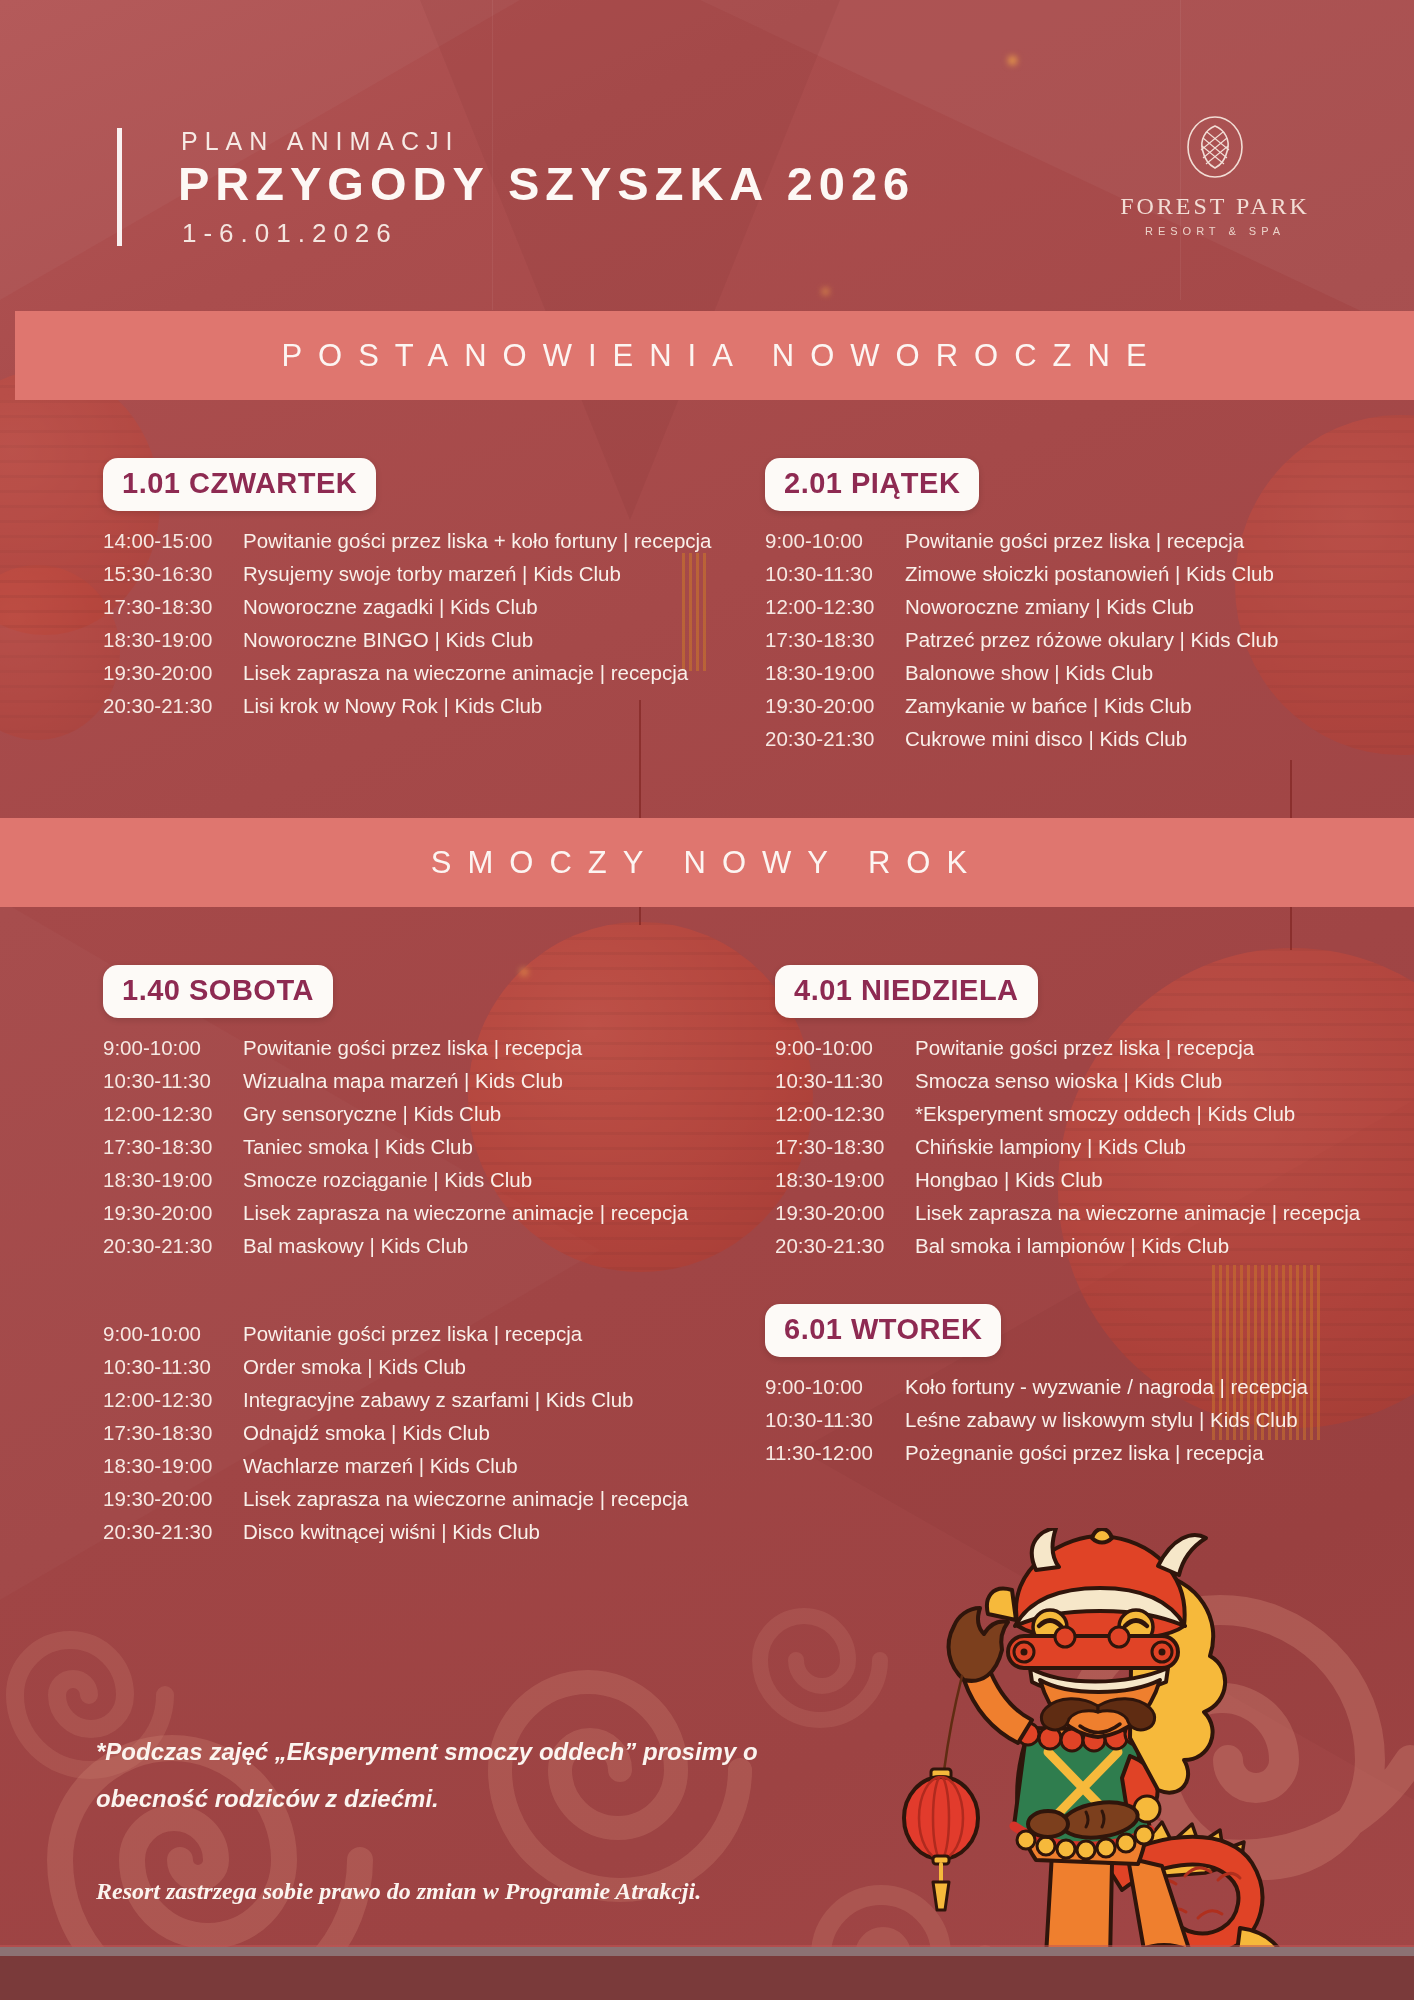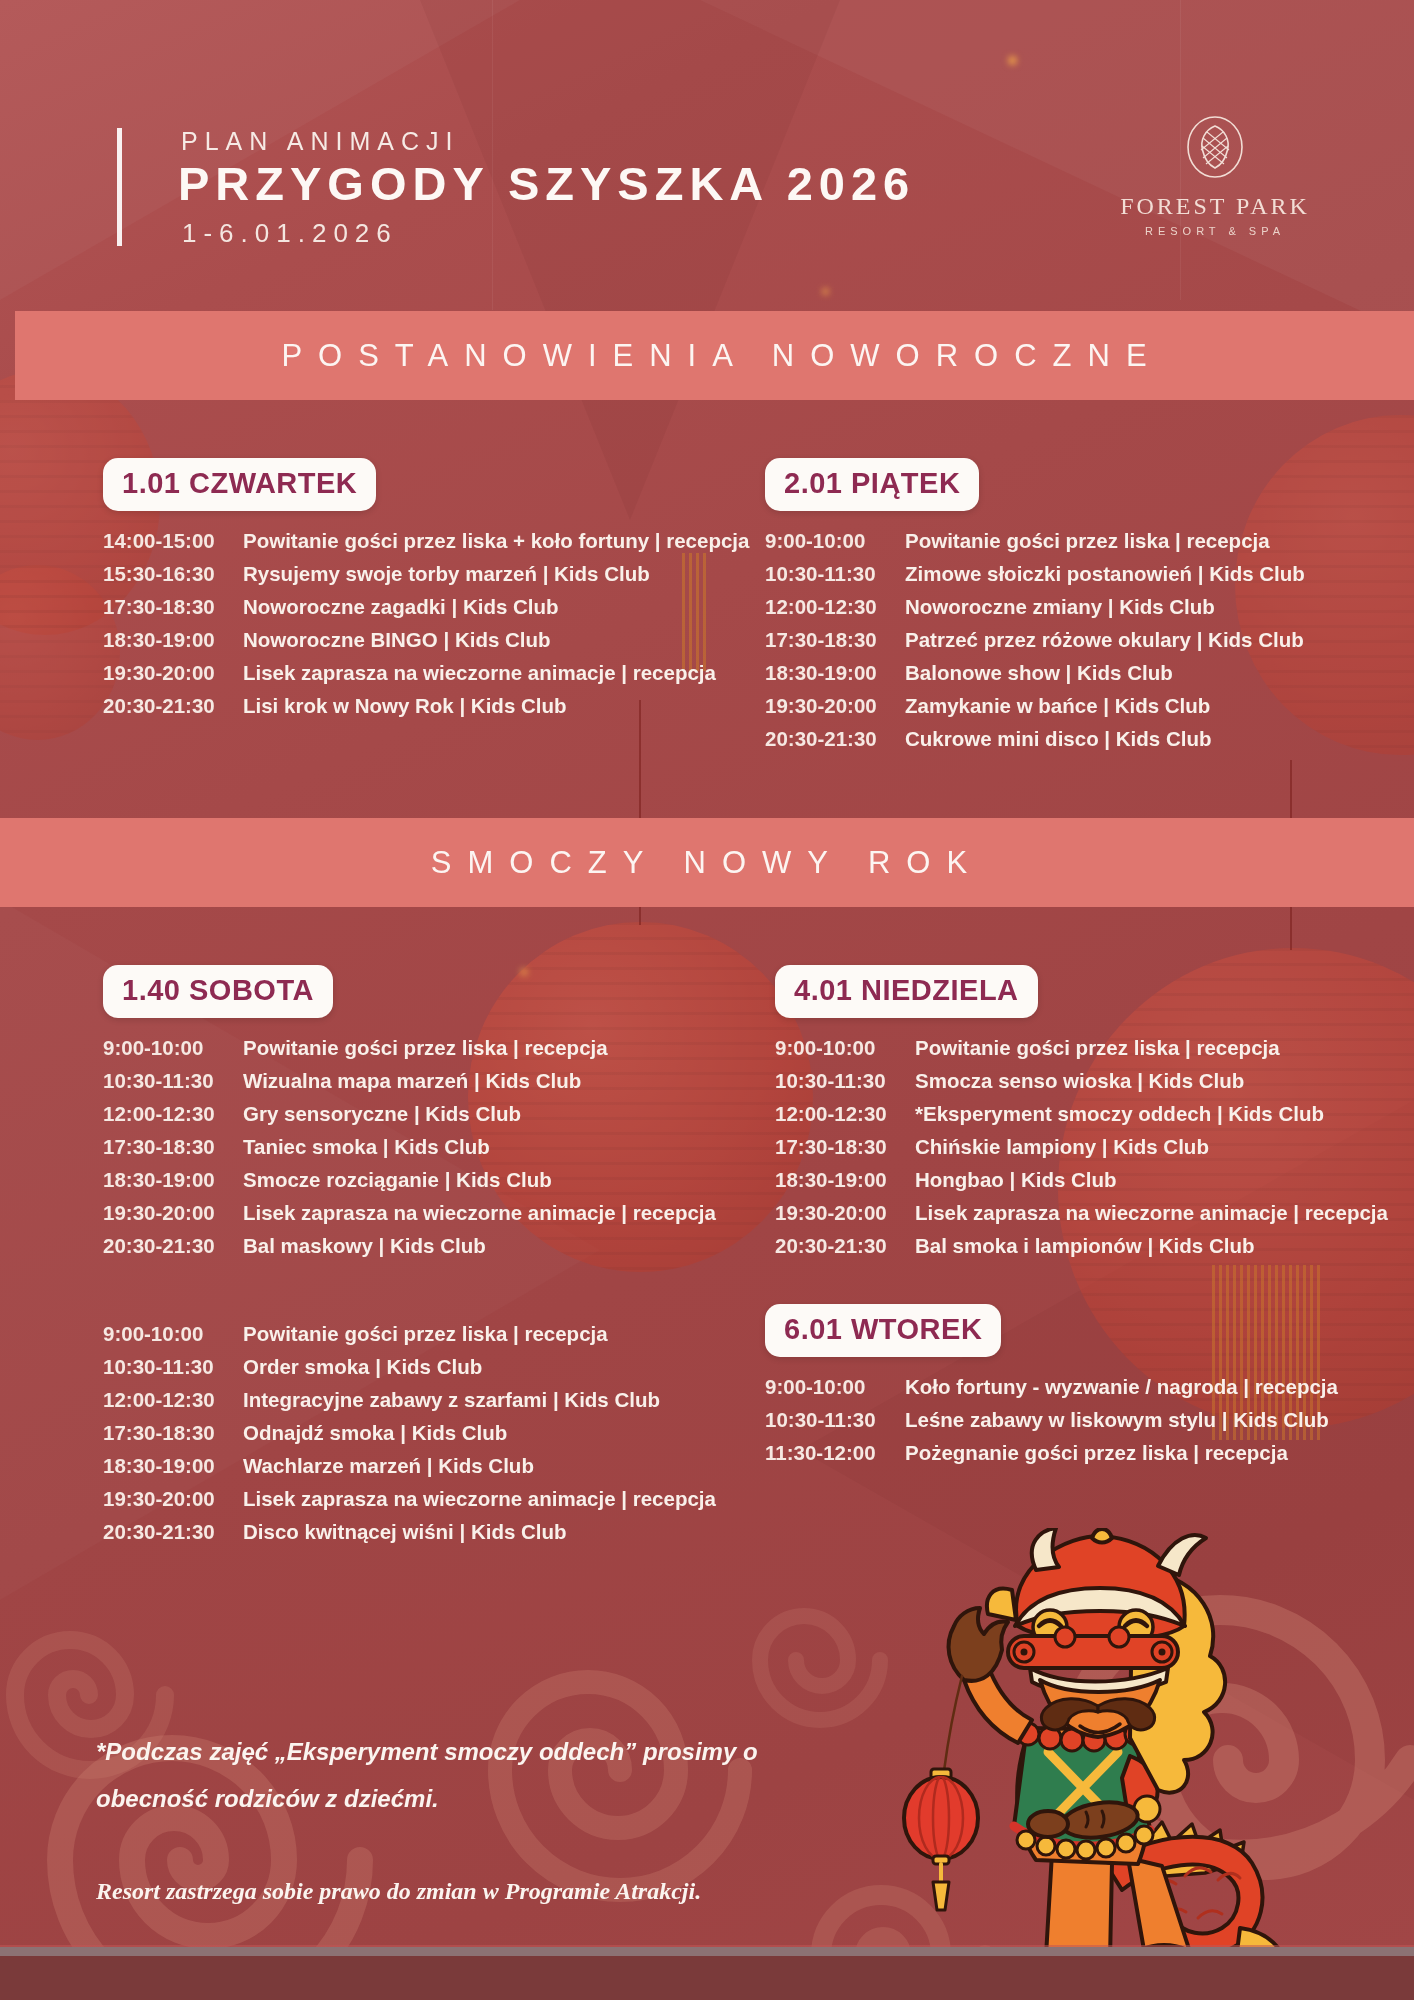--- a/index.html
+++ b/index.html
@@ -36,21 +36,21 @@
   
   .banner{position:absolute;left:0;width:1414px;height:89px;background:#df766f;
     display:flex;align-items:center;justify-content:center;
     font-size:31px;letter-spacing:16px;color:#fcf5f2;white-space:nowrap;}
   .banner-1{top:311px;margin-left:15px;}
   .banner-2{top:818px;}
   
   .day-block{position:absolute;width:648px;}
   .day-pill{display:inline-block;background:#fdfaf7;color:#8e2a52;font-weight:700;font-size:29px;
     padding:9px 19px 11px 19px;border-radius:15px;letter-spacing:.5px;box-shadow:0 2px 6px rgba(0,0,0,.14);}
-  .day-rows{margin-top:13px;font-weight:bold;}
+  .day-rows{margin-top:13px;}
   .event-row{display:flex;height:33px;align-items:center;}
   .event-time{flex:none;width:140px;font-size:20.5px;color:#f6e8e2;}
   .event-title{font-size:20.5px;color:#f9f0ea;white-space:nowrap;}
   
   .footnote{position:absolute;left:96px;font-size:24px;font-weight:700;font-style:italic;
     color:#fbf4ef;line-height:47px;width:700px;}
   .fn1{top:1728px;width:690px;}
   .fn2{top:1868px;font-family:Liberation Serif, serif;}
   
   .mascot{position:absolute;left:900px;top:1528px;width:400px;height:470px;}

